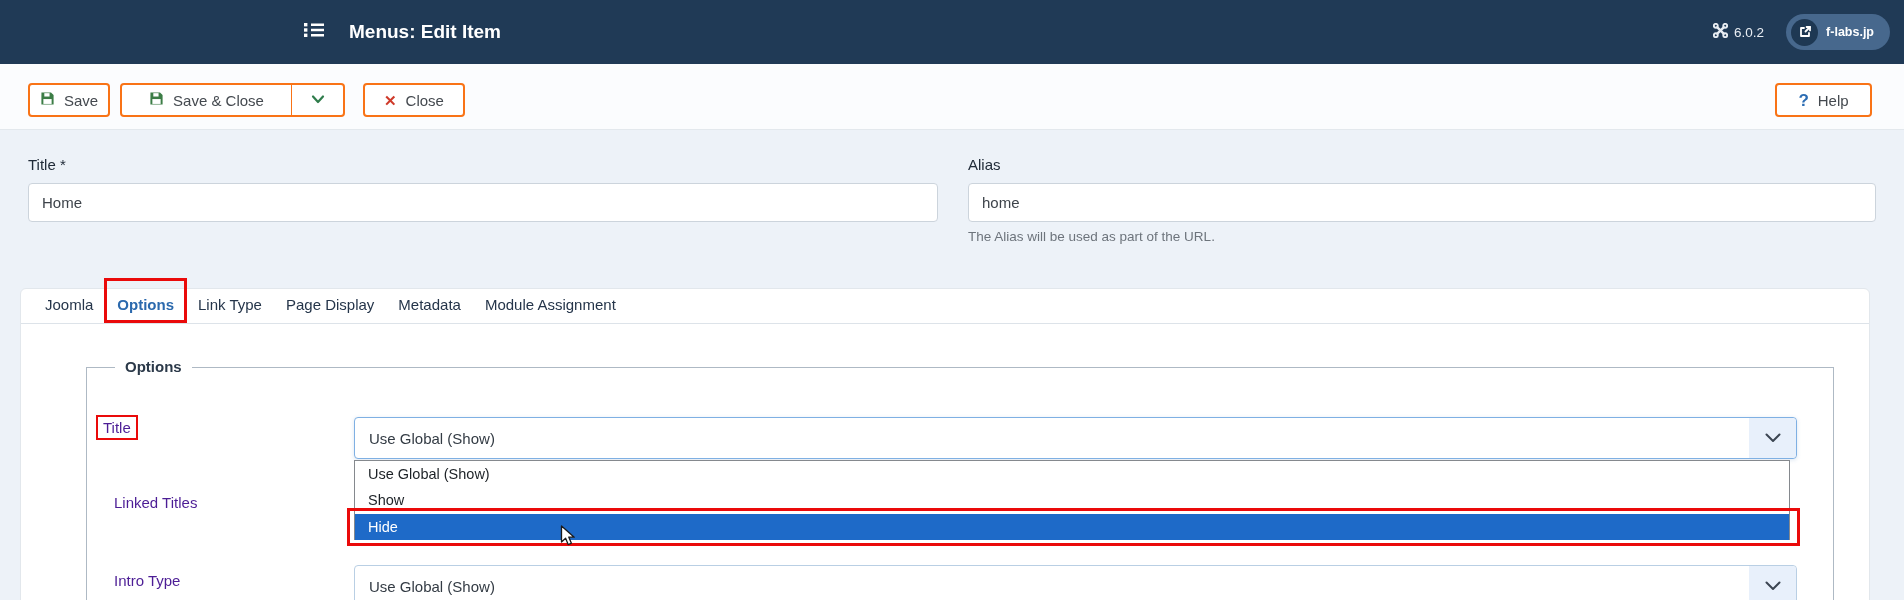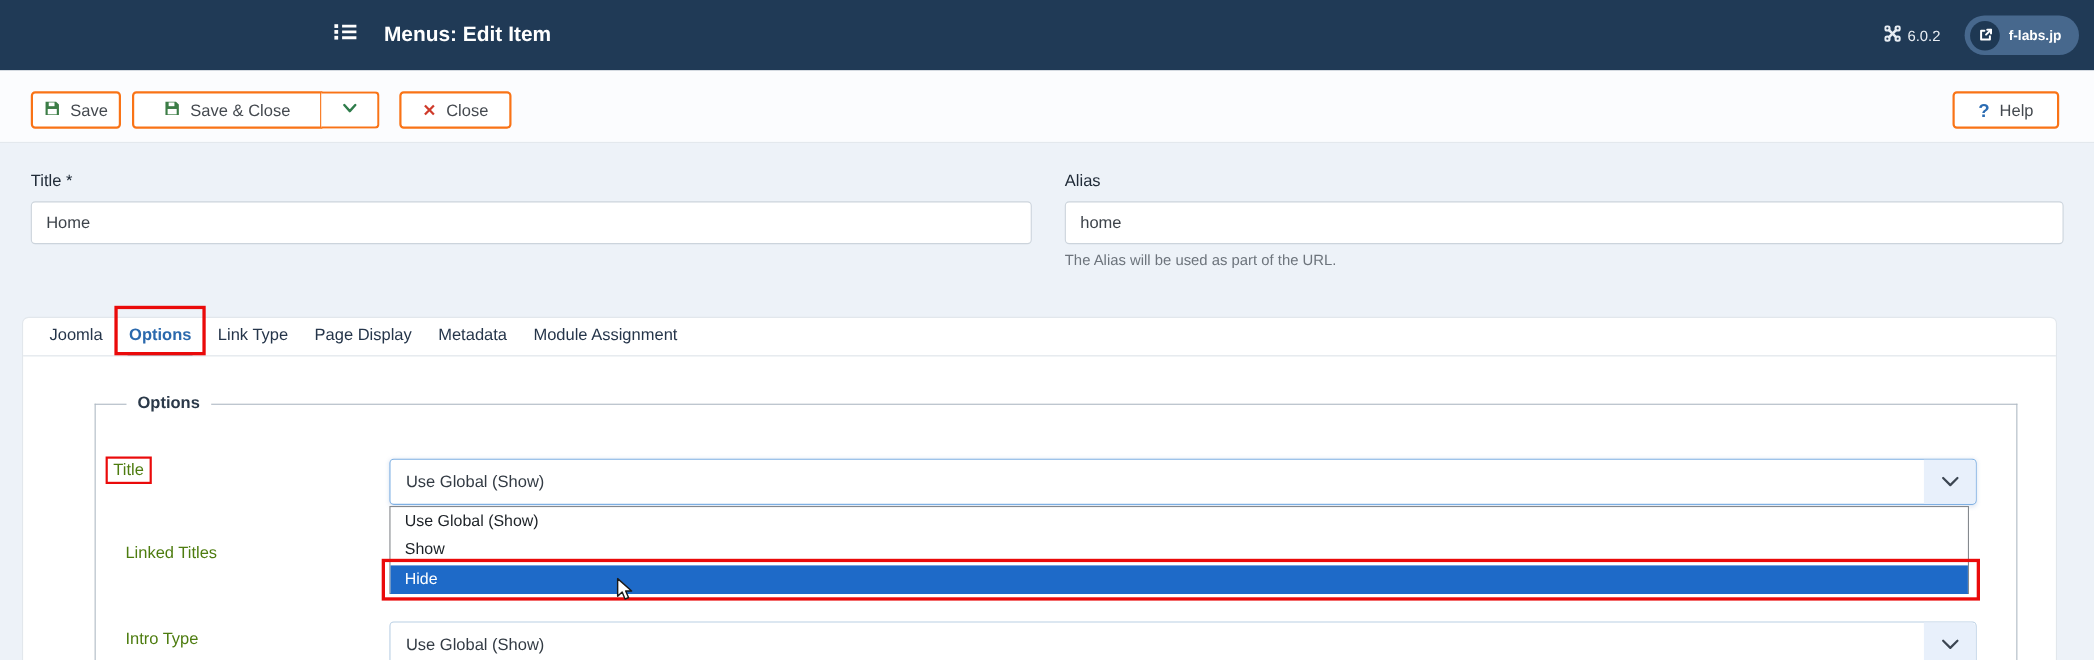--- a/index.html
+++ b/index.html
@@ -84,21 +84,21 @@
 
   
   .fieldset {
     position:absolute; left:65px; top:78px; width:1748px; height:320px;
     border:1px solid #aeb9c4; border-bottom:none;
   }
   .legend {
     position:absolute; left:28px; top:-10px; background:#fff; padding:0 10px;
     font-size:15px; font-weight:bold; color:#2b3949;
   }
-  .opt-label { position:absolute; font-size:15px; color:#4d7c0f; }
+  .opt-label { position:absolute; font-size:15px; color:#4c1d95; }
   .label-annotation { border:2px solid #ea0a0a; padding:2px 5px; display:inline-block; }
 
   .select {
     position:absolute; left:267px; width:1443px; height:42px; background:#fff;
     border-radius:4px; display:flex; align-items:center; cursor:pointer;
   }
   .select .sel-text { padding-left:14px; font-size:15px; color:#333b44; }
   .select .chev-zone {
     position:absolute; right:0; top:0; width:47px; height:100%;
     background:#e8f0fb; border-radius:0 4px 4px 0;

